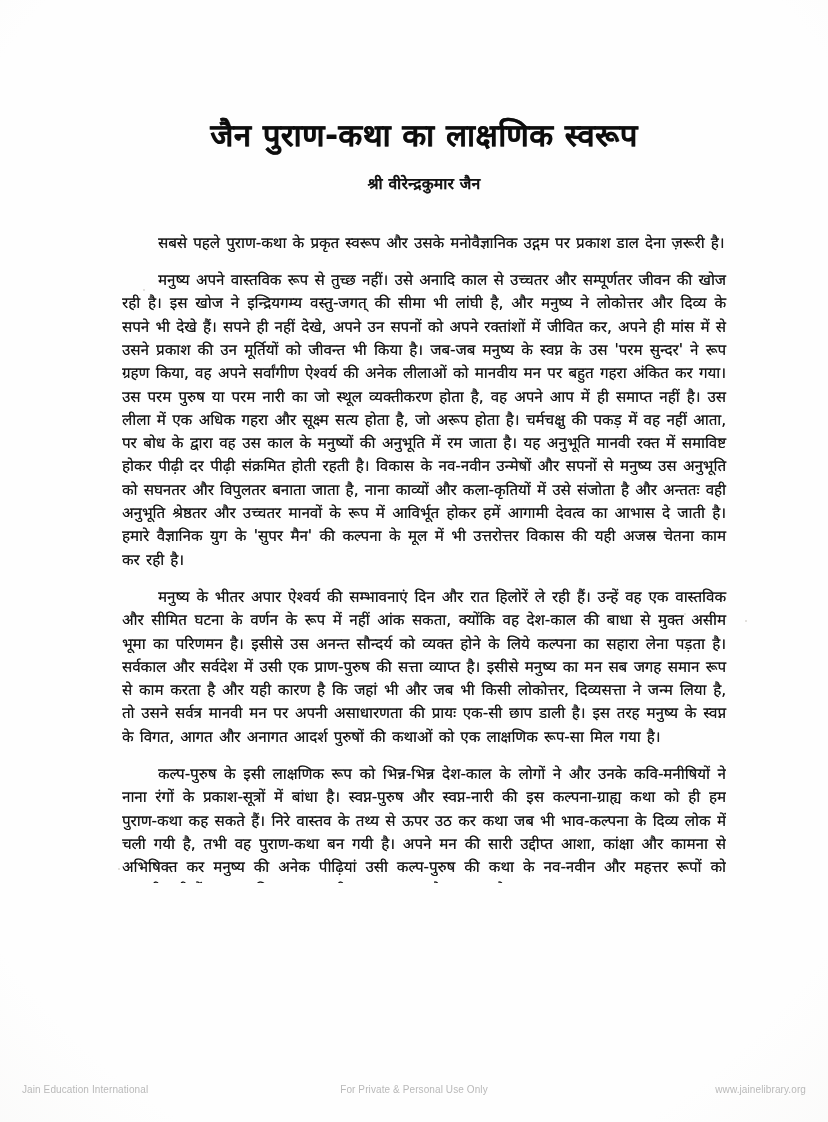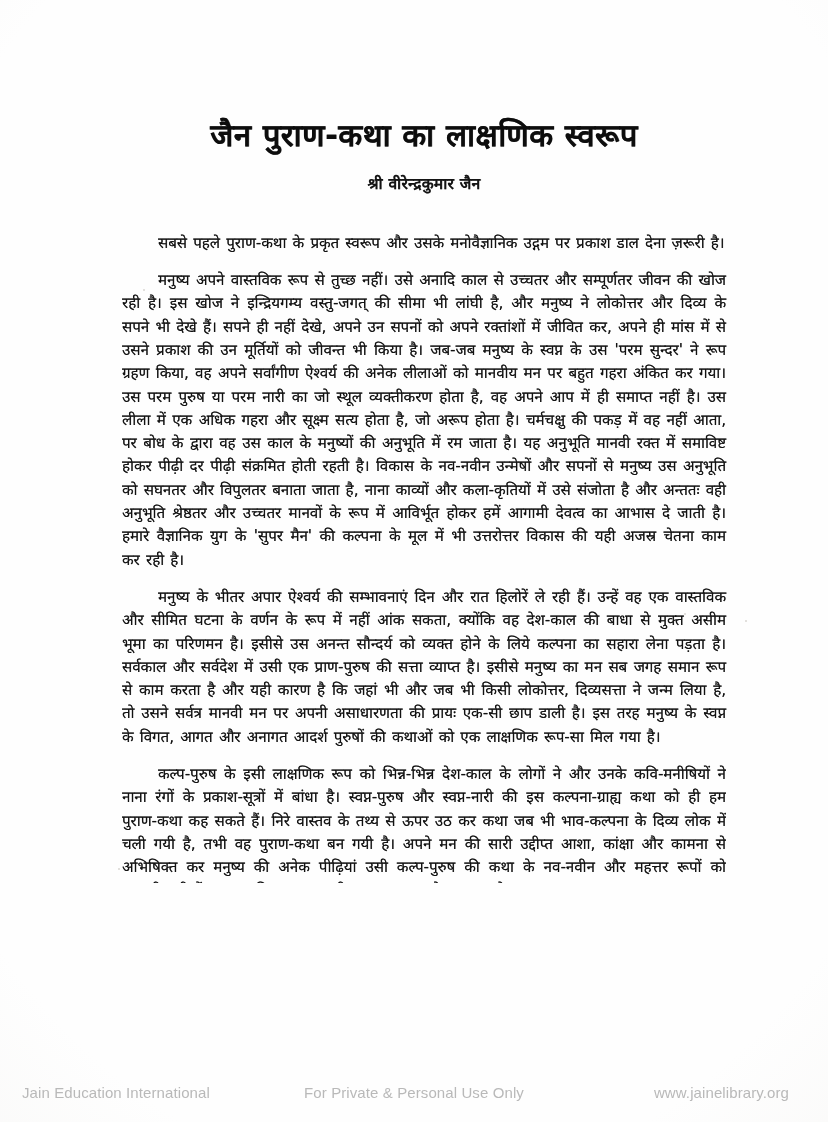--- a/index.html
+++ b/index.html
@@ -95,28 +95,28 @@
   }
   .footer-inner {
     position: relative;
     width: 828px;
     height: 16px;
   }
   .footer span {
     position: absolute;
     top: 0;
     font-family: "Liberation Sans", sans-serif;
-    font-size: 15px;
+    font-size: 10px;
     color: #b9b9b9;
     white-space: nowrap;
     letter-spacing: 0.1px;
   }
   .footer-left   { left: 22px; }
   .footer-center { left: 50%; transform: translateX(-50%); }
-  .footer-right  { right: 39px; }
+  .footer-right  { right: 22px; }
 
   
   .speck {
     position: absolute;
     background: #d8d6d2;
     border-radius: 50%;
     z-index: 4;
     pointer-events: none;
   }
 </style>

